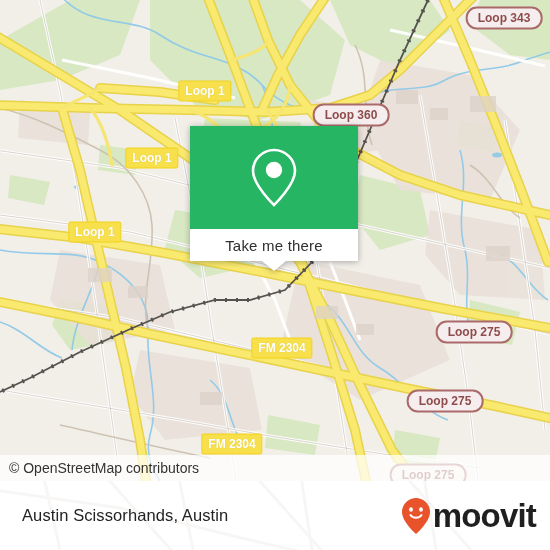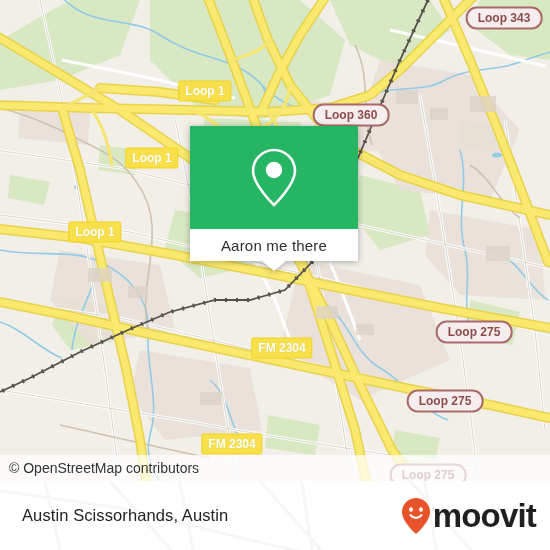--- a/index.html
+++ b/index.html
@@ -341,21 +341,21 @@
       </div>
 
     <div class="popup">
       <div class="popup-head">
         <svg class="pin-icon" width="52" height="62" viewBox="0 0 52 62" aria-hidden="true">
           <path d="M26 3 C14.4 3 5 12.4 5 24 C5 38 26 58 26 58 C26 58 47 38 47 24 C47 12.4 37.6 3 26 3 Z" fill="none" stroke="#ffffff" stroke-width="2.6"></path>
           <circle cx="26" cy="23" r="8.2" fill="#ffffff"></circle>
         </svg>
       </div>
       <div class="popup-body">
-        <span class="popup-label">Aaron me there</span>
+        <span class="popup-label">Take me there</span>
       </div>
       <div class="popup-tail"></div>
     </div>
 
     <div class="attribution">
       <span class="attribution-text">© OpenStreetMap contributors</span>
     </div>
   </div>
 
   <div class="footer">

